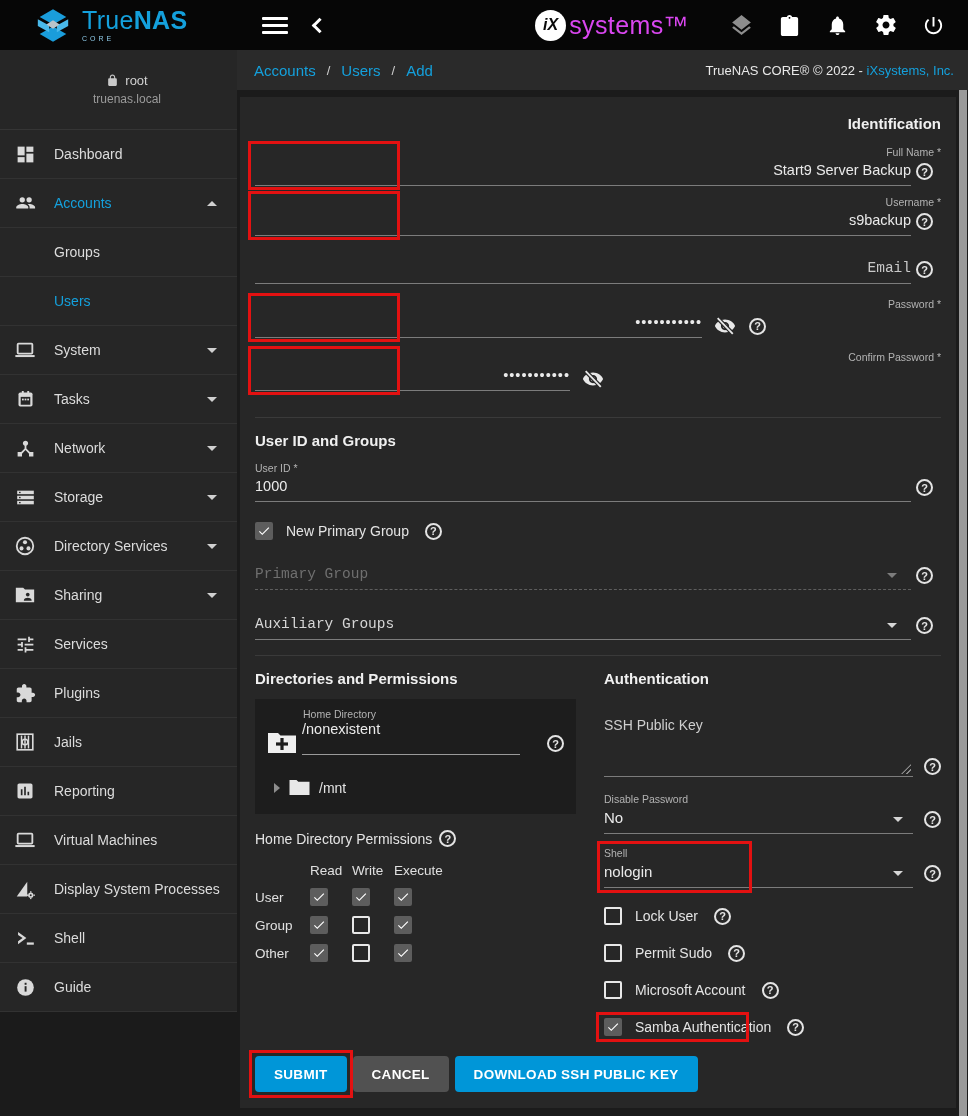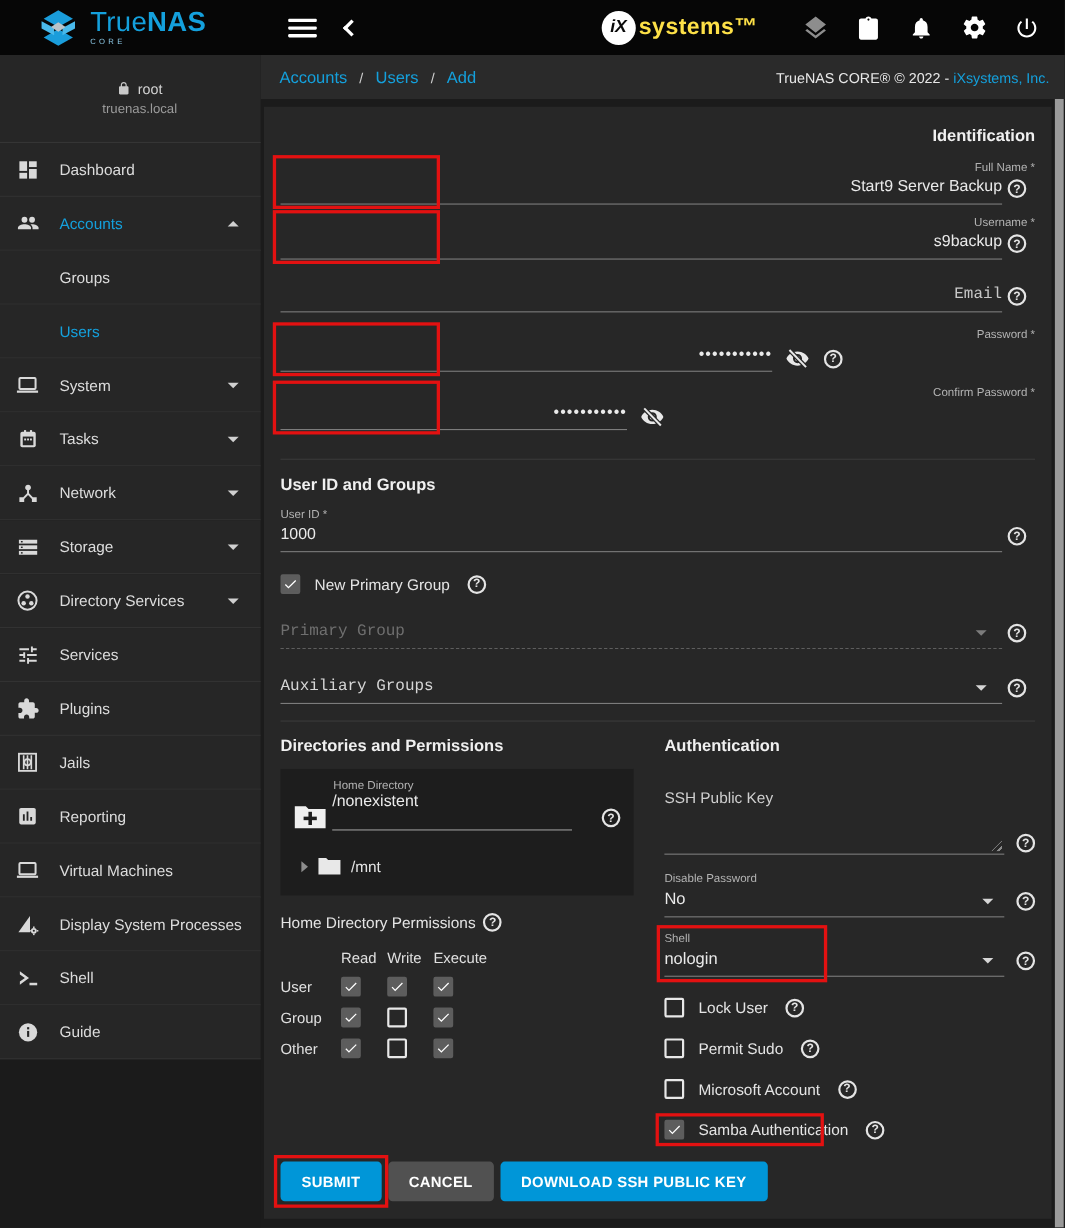--- a/index.html
+++ b/index.html
@@ -15,21 +15,21 @@
   .brand-txt { display:flex; flex-direction:column; line-height:1; }
   .brand-row { font-size:25px; color:#14a0dc; letter-spacing:.3px; }
   .brand-row .bn-light { font-weight:400; }
   .brand-row .bn-bold { font-weight:700; }
   .brand-core { font-size:7px; letter-spacing:3px; color:#8fcbe9; margin-top:2px; }
   .menu-btn { margin-left:24px; width:26px; height:20px; display:flex; flex-direction:column; justify-content:center; gap:4px; cursor:pointer; }
   .menu-btn i { display:block; height:3px; background:#fff; border-radius:1px; }
   .chev-left { margin-left:26px; width:11px; height:11px; border-left:3px solid #fff; border-bottom:3px solid #fff; transform:rotate(45deg); cursor:pointer; }
   .ix { margin-left:auto; display:flex; align-items:center; gap:3px; cursor:pointer; }
   .ix-circle { width:31px; height:31px; border-radius:50%; background:#fff; color:#0a0a0a; font-weight:bold; font-size:16px; display:flex; align-items:center; justify-content:center; font-style:italic; }
-  .ix-text { color:#fde047; font-size:21px; letter-spacing:.4px;font-weight:bold; }
+  .ix-text { color:#d946ef; font-size:25px; letter-spacing:.4px; }
   .top-icons { display:flex; align-items:center; gap:23px; margin-left:40px; }
   .icon-btn { width:25px; height:25px; cursor:pointer; display:flex; align-items:center; justify-content:center; }
   
   .layout { display:flex; height:1066px; }
   .sidebar { width:237px; flex-shrink:0; background:#1b1b1b; }
   .user-panel { height:80px; background:#262626; border-bottom:1px solid #353535; display:flex; flex-direction:column; align-items:center; justify-content:center; gap:4px;padding-left:17px; }
   .user-name { display:flex; align-items:center; gap:6px; font-size:13px; color:#d2d2d2; }
   .user-host { font-size:12px; color:#9b9b9b; }
   .nav-item { height:49px; background:#262626; border-bottom:1px solid #323232; display:flex; align-items:center; padding:0 20px 0 13px; gap:17px; font-size:14px; color:#dcdcdc; cursor:pointer; }
   .nav-item .nico { width:24px; display:flex; justify-content:center; flex-shrink:0; }
@@ -275,20 +275,31 @@
               <circle cx="8.2" cy="14.6" r="2.2"></circle>
               <circle cx="15.8" cy="14.6" r="2.2"></circle>
             </g>
           </svg>
         </span>
       <span class="lbl">Directory Services</span>
       <span class="caret-dn"></span>
     </div>
     <div class="nav-item">
       <span class="nico">
+          <svg width="22" height="22" viewBox="0 0 24 24">
+            <path d="M22 6H12l-2-2H2v16h20V6z" fill="#d9d9d9"></path>
+            <circle cx="15" cy="11.5" r="2" fill="#262626"></circle>
+            <path d="M10.8 17.5c0-1.6 2.8-2.4 4.2-2.4s4.2.8 4.2 2.4v.7h-8.4v-.7z" fill="#262626"></path>
+          </svg>
+        </span>
+      <span class="lbl">Sharing</span>
+      <span class="caret-dn"></span>
+    </div>
+    <div class="nav-item">
+      <span class="nico">
           <svg width="21" height="21" viewBox="0 0 24 24" fill="#d9d9d9">
             <path d="M3 17v2h6v-2H3zM3 5v2h10V5H3zm10 16v-2h8v-2h-8v-2h-2v6h2zM7 9v2H3v2h4v2h2V9H7zm14 4v-2H11v2h10zm-6-4h2V7h4V5h-4V3h-2v6z"></path>
           </svg>
         </span>
       <span class="lbl">Services</span>
     </div>
     <div class="nav-item">
       <span class="nico">
           <svg width="21" height="21" viewBox="0 0 24 24" fill="#d9d9d9">
             <path d="M20.5 11H19V7c0-1.1-.9-2-2-2h-4V3.5C13 2.1 11.9 1 10.5 1S8 2.1 8 3.5V5H4c-1.1 0-2 .9-2 2v3.8h1.5c1.5 0 2.7 1.2 2.7 2.7S5 16.2 3.5 16.2H2V20c0 1.1.9 2 2 2h3.8v-1.5c0-1.5 1.2-2.7 2.7-2.7 1.5 0 2.7 1.2 2.7 2.7V22H17c1.1 0 2-.9 2-2v-4h1.5c1.4 0 2.5-1.1 2.5-2.5S21.9 11 20.5 11z"></path>

